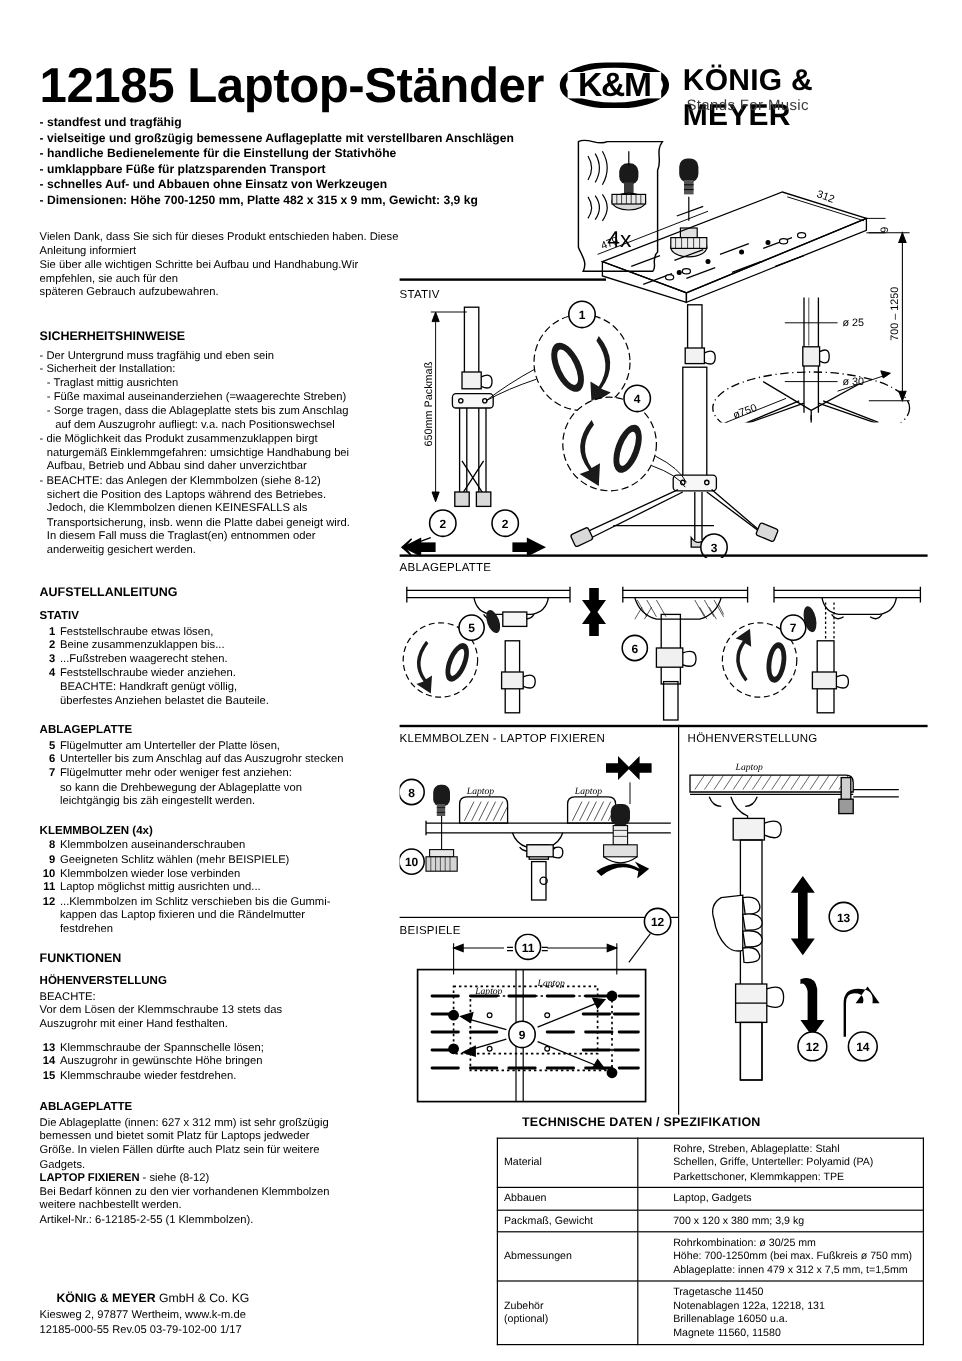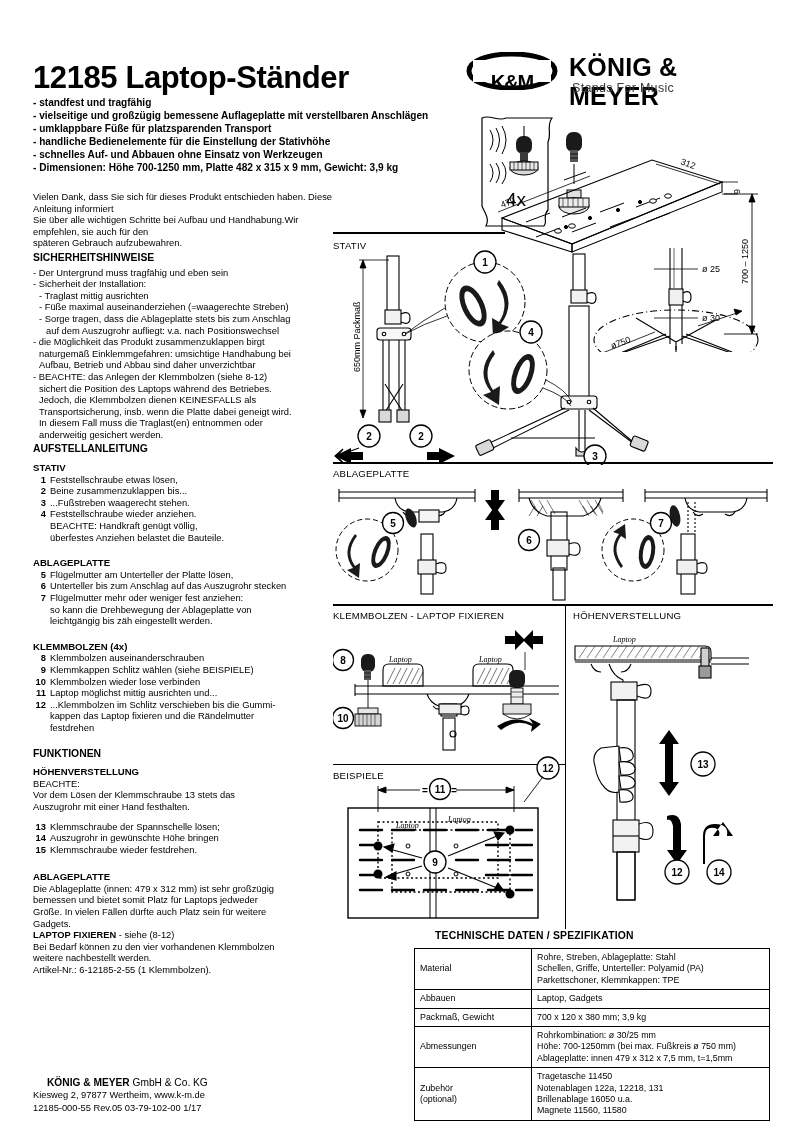--- a/index.html
+++ b/index.html
@@ -2,36 +2,36 @@
 <html><head>
 <meta charset="utf-8">
 <style>
   html,body{margin:0;padding:0;background:#fff;}
   body{width:802px;height:1134px;position:relative;
        font-family:"Liberation Sans","DejaVu Sans",sans-serif;color:#000;
        -webkit-font-smoothing:antialiased;}
   .page{position:absolute;inset:0;width:802px;height:1134px;overflow:hidden;}
 
   
-  .title{position:absolute;left:33px;top:60px;font-size:31px;font-weight:bold;letter-spacing:-0.4px;}
+  .title{position:absolute;left:33px;top:48px;font-size:41px;font-weight:bold;letter-spacing:-0.4px;}
   .feat{position:absolute;left:33px;top:96px;width:500px;font-size:10.1px;font-weight:bold;line-height:13.05px;}
   .feat div{white-space:nowrap;}
 
   .logo{position:absolute;left:465px;top:48px;width:300px;height:50px;}
   .logo-km{position:absolute;left:0;top:4px;width:94px;height:38px;}
   .logo-km .ring{position:absolute;left:0;top:0;width:94px;height:38px;}
   .logo-km .kmtext{position:absolute;left:6px;top:6px;width:82px;text-align:center;
-      font-size:20px;font-weight:bold;letter-spacing:-1px;line-height:25px;margin-top:12px;}
+      font-size:28px;font-weight:bold;letter-spacing:-1px;line-height:25px;}
   .logo-name{position:absolute;left:104px;top:5px;font-size:25px;font-weight:bold;letter-spacing:0.2px;}
   .logo-tag{position:absolute;left:107px;top:33px;font-size:12.5px;color:#3a3a3a;letter-spacing:0.3px;}
 
   
   .lcol{position:absolute;left:33px;top:192px;width:300px;font-size:9.35px;line-height:11.6px;}
   .lcol p{margin:0;}
-  .h-sec{font-weight:bold;font-size:10.4px;margin-top:2px;margin-bottom:4px;}
+  .h-sec{font-weight:bold;font-size:10.4px;margin-top:25px;margin-bottom:4px;}
   .h-sub{font-weight:bold;font-size:9.6px;margin-top:7px;margin-bottom:1px;}
   .gap{height:8px;}
   .num-item{display:flex;margin:0;}
   .num-item .n{font-weight:bold;width:13px;flex:0 0 13px;text-align:right;padding-right:4px;}
   .num-item .t{flex:1;}
   .ind1{padding-left:6px;}
   .ind2{padding-left:13px;}
   .ind3{padding-left:17px;}
   b.inline{font-weight:bold;}
 
@@ -42,39 +42,39 @@
   .panel-label{font-size:9.6px;font-weight:normal;letter-spacing:0.2px;}
   .rule{position:absolute;background:#000;height:1.6px;}
   .vrule{position:absolute;background:#000;width:1.4px;}
 
   
   .tech-head{position:absolute;left:435px;top:930px;font-size:10.4px;font-weight:bold;letter-spacing:0.2px;}
   table.tech{position:absolute;left:414px;top:948px;width:356px;border-collapse:collapse;
              font-size:8.85px;line-height:11.4px;}
   table.tech td{border:1.1px solid #000;padding:3px 5px;vertical-align:middle;}
   table.tech td.k{width:106px;}
-  table.tech td.v div{white-space:nowrap;}
+  table.tech td.v div{white-space:nowrap;margin-left:24px;}
 
   svg{display:block;}
   .cnum{font-size:10px;font-weight:bold;font-family:"Liberation Sans",sans-serif;}
   .dim{font-size:9px;font-family:"Liberation Sans",sans-serif;}
   .lap{font-size:8px;font-style:italic;font-family:"Liberation Serif",serif;}
 </style>
 </head>
 <body>
 
 <div class="page">
 
   <div class="title">12185 Laptop-Ständer</div>
 
   <div class="feat">
     <div>- standfest und tragfähig</div>
     <div>- vielseitige und großzügig bemessene Auflageplatte mit verstellbaren Anschlägen</div>
+    <div>- handliche Bedienelemente für die Einstellung der Stativhöhe</div>
     <div>- umklappbare Füße für platzsparenden Transport</div>
-    <div>- handliche Bedienelemente für die Einstellung der Stativhöhe</div>
     <div>- schnelles Auf- und Abbauen ohne Einsatz von Werkzeugen</div>
     <div>- Dimensionen: Höhe 700-1250 mm, Platte 482 x 315 x 9 mm, Gewicht: 3,9 kg</div>
   </div>
 
   <div class="logo">
     <div class="logo-km">
       <svg class="ring" viewBox="0 0 94 38">
         <path d="M47 2 C22 2 4 9 4 19 C4 29 22 36 47 36 C72 36 90 29 90 19 C90 9 72 2 47 2 Z" fill="none" stroke="#000" stroke-width="5"></path>
         <rect x="8" y="8" width="78" height="22" fill="#fff"></rect>
       </svg>
@@ -144,21 +144,21 @@
     <p class="ind3">so kann die Drehbewegung der Ablageplatte von</p>
     <p class="ind3">leichtgängig bis zäh eingestellt werden.</p>
 
     <div class="h-sub" style="margin-top:13px">KLEMMBOLZEN (4x)</div>
     <div class="num-item">
       <span class="n">8</span>
       <span class="t">Klemmbolzen auseinanderschrauben</span>
       </div>
     <div class="num-item">
       <span class="n">9</span>
-      <span class="t">Klemmkappen Schlitz wählen (siehe BEISPIELE)</span>
+      <span class="t">Geeigneten Schlitz wählen (mehr BEISPIELE)</span>
       </div>
     <div class="num-item">
       <span class="n">10</span>
       <span class="t">Klemmbolzen wieder lose verbinden</span>
       </div>
     <div class="num-item">
       <span class="n">11</span>
       <span class="t">Laptop möglichst mittig ausrichten und...</span>
       </div>
     <div class="num-item">
@@ -181,21 +181,21 @@
     <div class="num-item">
       <span class="n">14</span>
       <span class="t">Auszugrohr in gewünschte Höhe bringen</span>
       </div>
     <div class="num-item">
       <span class="n">15</span>
       <span class="t">Klemmschraube wieder festdrehen.</span>
       </div>
 
     <div class="h-sub" style="margin-top:15px">ABLAGEPLATTE</div>
-    <p>Die Ablageplatte (innen: 479 x 312 mm) ist sehr großzügig</p>
+    <p>Die Ablageplatte (innen: 627 x 312 mm) ist sehr großzügig</p>
     <p>bemessen und bietet somit Platz für Laptops jedweder</p>
     <p>Größe. In vielen Fällen dürfte auch Platz sein für weitere</p>
     <p>Gadgets.</p>
     <p><b class="inline">LAPTOP FIXIEREN</b><span> - siehe (8-12)</span></p>
     <p>Bei Bedarf können zu den vier vorhandenen Klemmbolzen</p>
     <p>weitere nachbestellt werden.</p>
     <p>Artikel-Nr.: 6-12185-2-55 (1 Klemmbolzen).</p>
   </div>
 
   <div class="footer">

